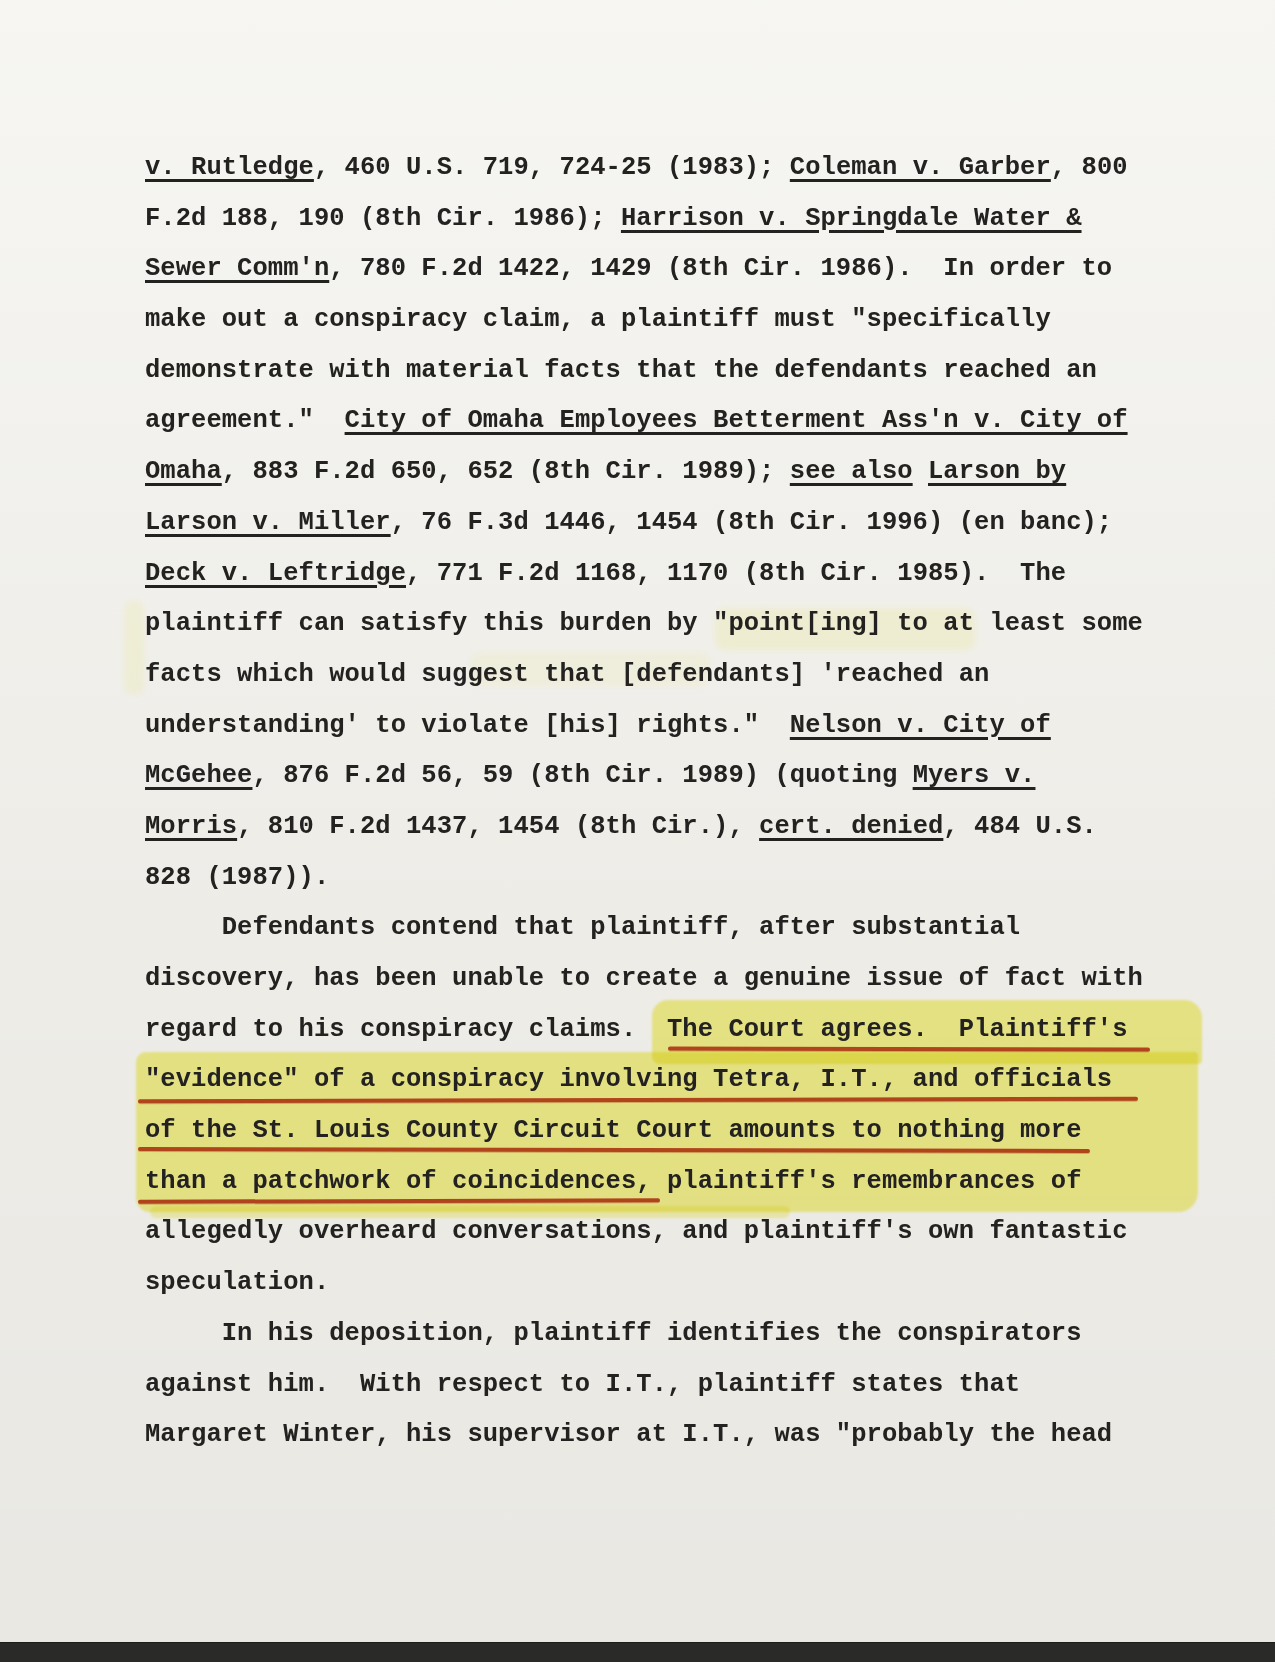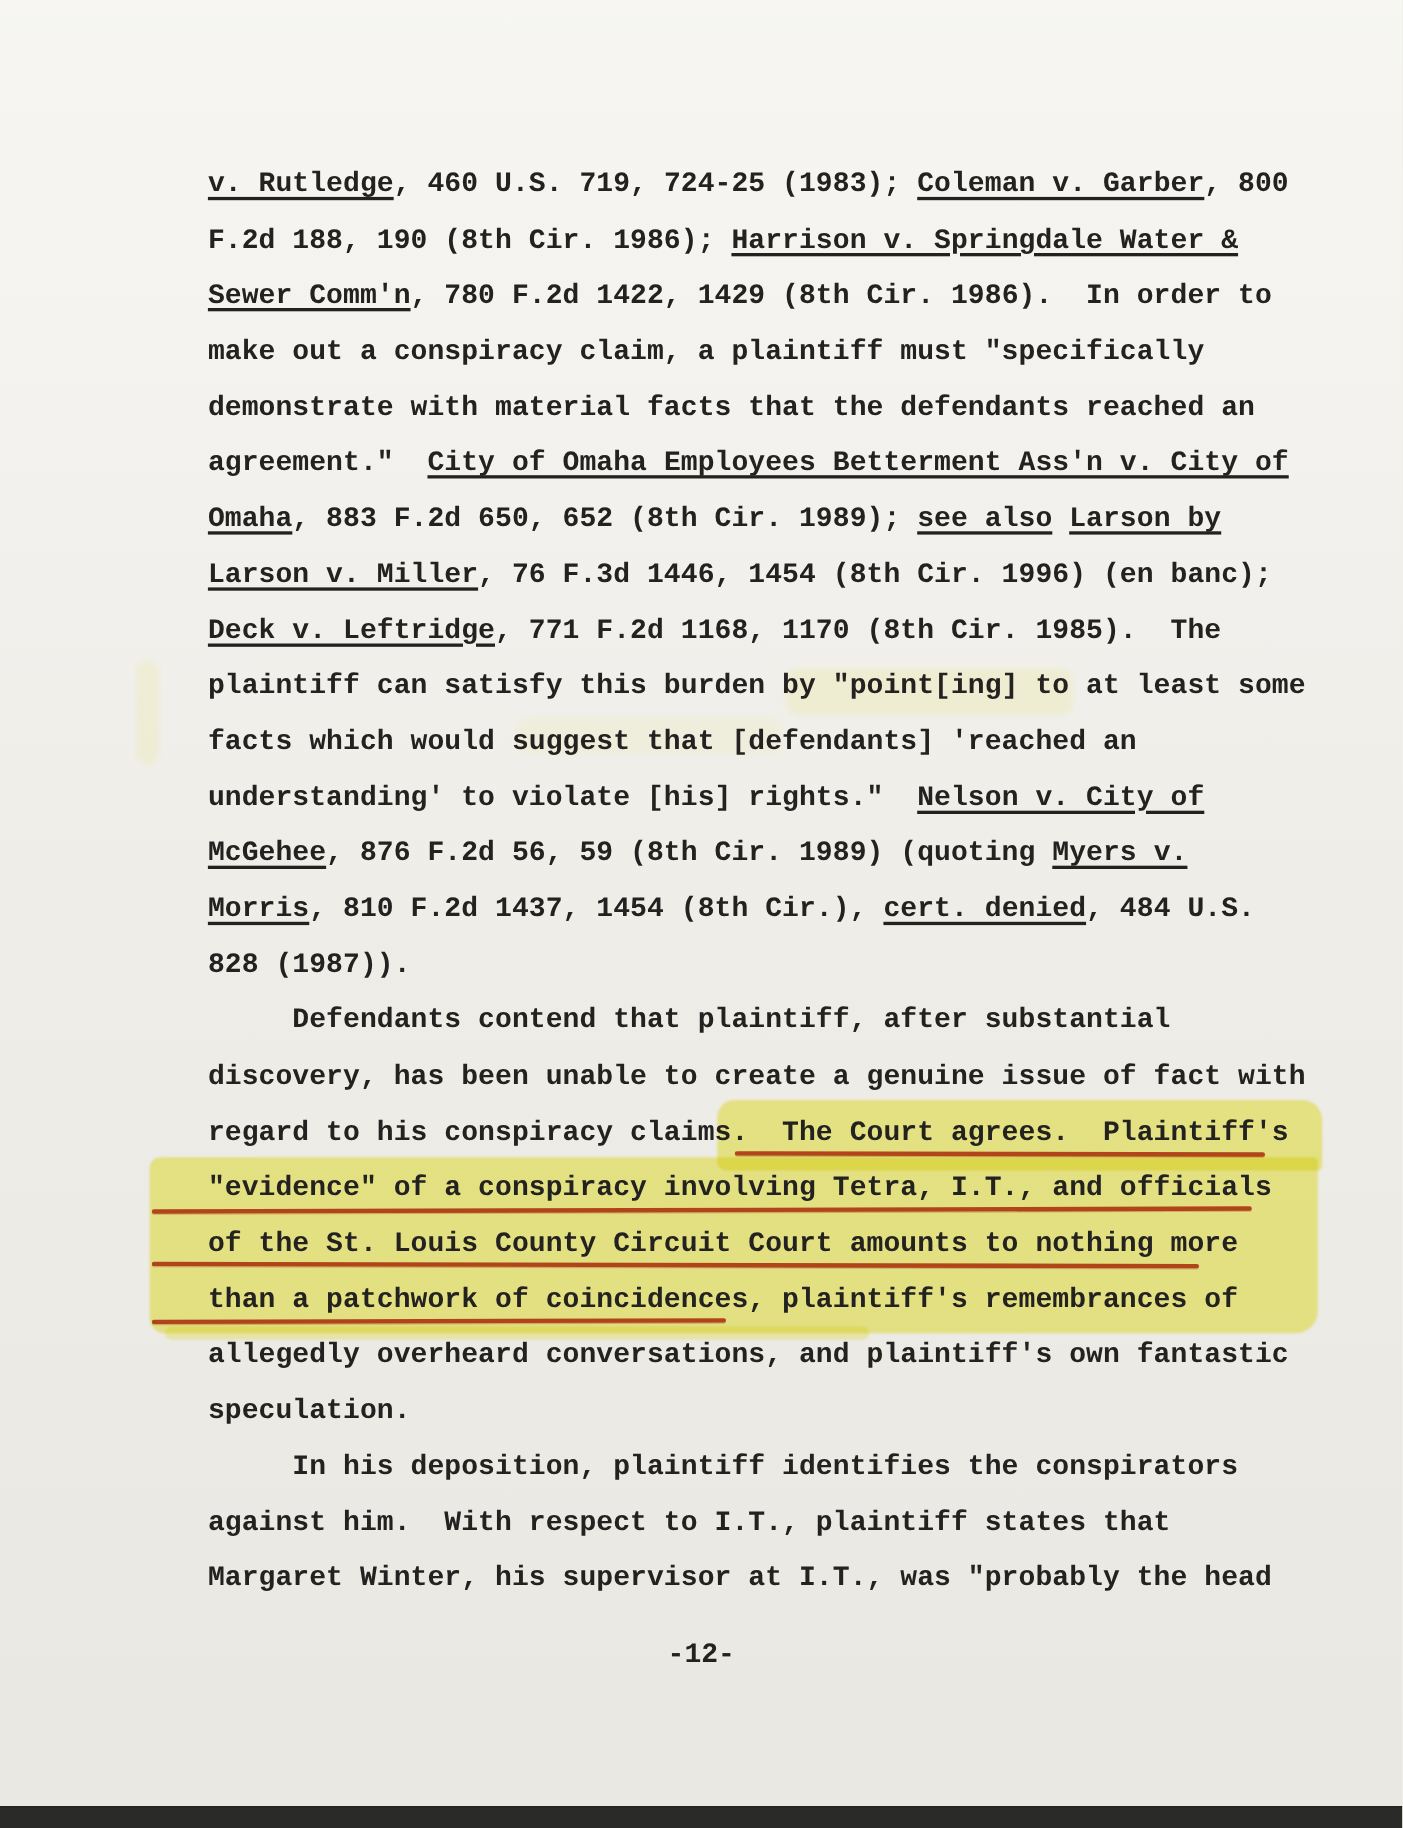--- a/index.html
+++ b/index.html
@@ -24,21 +24,20 @@
   .doc-text{
     position:absolute;
     left:145px;top:143px;
     width:1020px;
     font-size:25.5px;
     font-weight:700;
     line-height:50.7px;
     letter-spacing:0.05px;
     color:var(--ink,#232220);
     white-space:pre;
-    margin-left:44px;
   }
   .line{height:50.7px;}
   .u{
     text-decoration:underline;
     text-decoration-thickness:2.5px;
     text-underline-offset:5px;
   }
   .pageno{
     position:absolute;left:0;right:0;top:1480px;
     text-align:center;
@@ -89,17 +88,16 @@
       <div class="smudge" style="left: 124px; top: 600px; width: 20px; height: 95px; opacity: 0.12;"></div>
       <div class="smudge" style="left: 470px; top: 652px; width: 240px; height: 34px; opacity: 0.08;"></div>
       <div class="redline" style="left: 668px; top: 1047px; width: 482px; height: 4px; transform: rotate(0.12deg);"></div>
       <div class="redline" style="left: 138px; top: 1098px; width: 1000px; height: 4px; transform: rotate(-0.15deg);"></div>
       <div class="redline" style="left: 138px; top: 1148px; width: 952px; height: 4px; transform: rotate(0.12deg);"></div>
       <div class="redline" style="left: 138px; top: 1199px; width: 522px; height: 4px; transform: rotate(-0.15deg);"></div>
     </div>
 
   <div class="doc-text"><div class="line"><span class="u">v. Rutledge</span><span>, 460 U.S. 719, 724-25 (1983); </span><span class="u">Coleman v. Garber</span><span>, 800</span></div><div class="line"><span>F.2d 188, 190 (8th Cir. 1986); </span><span class="u">Harrison v. Springdale Water &amp;</span></div><div class="line"><span class="u">Sewer Comm'n</span><span>, 780 F.2d 1422, 1429 (8th Cir. 1986).  In order to</span></div><div class="line"><span>make out a conspiracy claim, a plaintiff must "specifically</span></div><div class="line"><span>demonstrate with material facts that the defendants reached an</span></div><div class="line"><span>agreement."  </span><span class="u">City of Omaha Employees Betterment Ass'n v. City of</span></div><div class="line"><span class="u">Omaha</span><span>, 883 F.2d 650, 652 (8th Cir. 1989); </span><span class="u">see also</span><span> </span><span class="u">Larson by</span></div><div class="line"><span class="u">Larson v. Miller</span><span>, 76 F.3d 1446, 1454 (8th Cir. 1996) (en banc);</span></div><div class="line"><span class="u">Deck v. Leftridge</span><span>, 771 F.2d 1168, 1170 (8th Cir. 1985).  The</span></div><div class="line"><span>plaintiff can satisfy this burden by "point[ing] to at least some</span></div><div class="line"><span>facts which would suggest that [defendants] 'reached an</span></div><div class="line"><span>understanding' to violate [his] rights."  </span><span class="u">Nelson v. City of</span></div><div class="line"><span class="u">McGehee</span><span>, 876 F.2d 56, 59 (8th Cir. 1989) (quoting </span><span class="u">Myers v.</span></div><div class="line"><span class="u">Morris</span><span>, 810 F.2d 1437, 1454 (8th Cir.), </span><span class="u">cert. denied</span><span>, 484 U.S.</span></div><div class="line"><span>828 (1987)).</span></div><div class="line"><span>     Defendants contend that plaintiff, after substantial</span></div><div class="line"><span>discovery, has been unable to create a genuine issue of fact with</span></div><div class="line"><span>regard to his conspiracy claims.  The Court agrees.  Plaintiff's</span></div><div class="line"><span>"evidence" of a conspiracy involving Tetra, I.T., and officials</span></div><div class="line"><span>of the St. Louis County Circuit Court amounts to nothing more</span></div><div class="line"><span>than a patchwork of coincidences, plaintiff's remembrances of</span></div><div class="line"><span>allegedly overheard conversations, and plaintiff's own fantastic</span></div><div class="line"><span>speculation.</span></div><div class="line"><span>     In his deposition, plaintiff identifies the conspirators</span></div><div class="line"><span>against him.  With respect to I.T., plaintiff states that</span></div><div class="line"><span>Margaret Winter, his supervisor at I.T., was "probably the head</span></div></div>
 
-  <div class="pageno">-12-</div>
 
   <div class="scanner-bar"></div>
 
 </div>
 
 </body></html>

